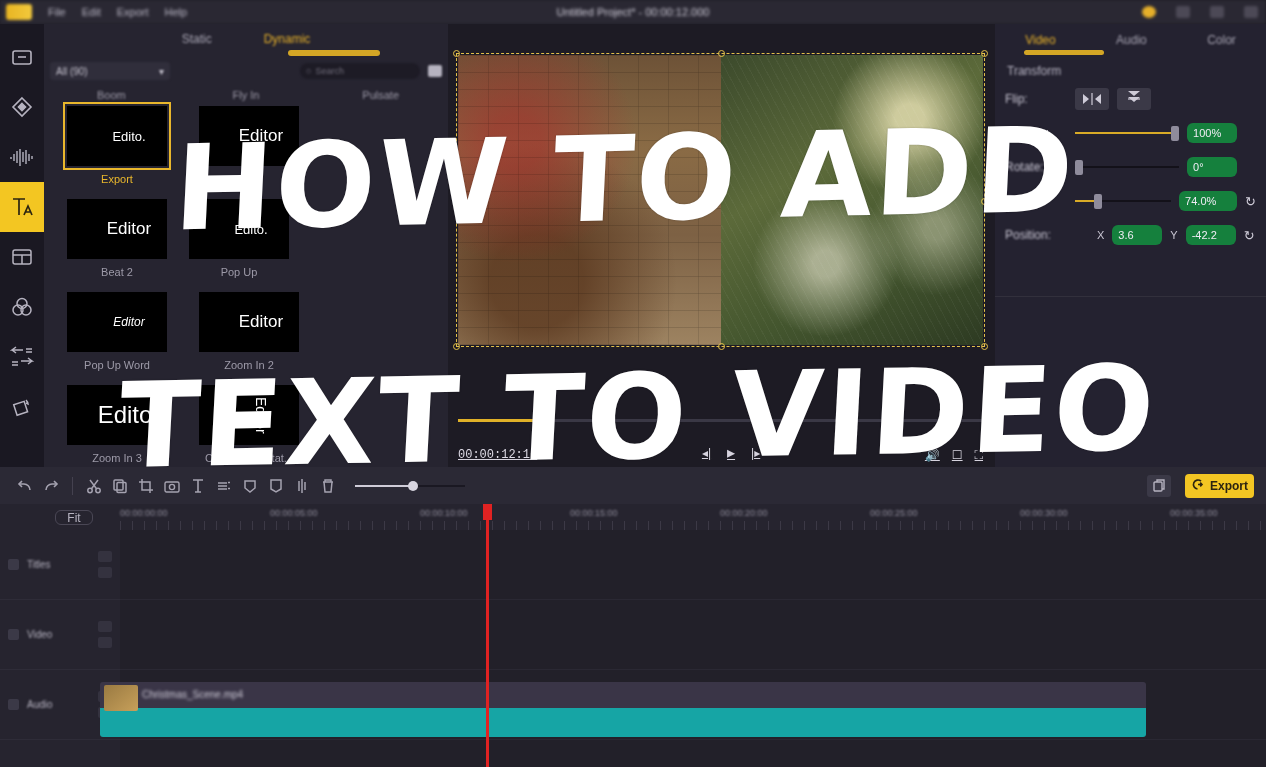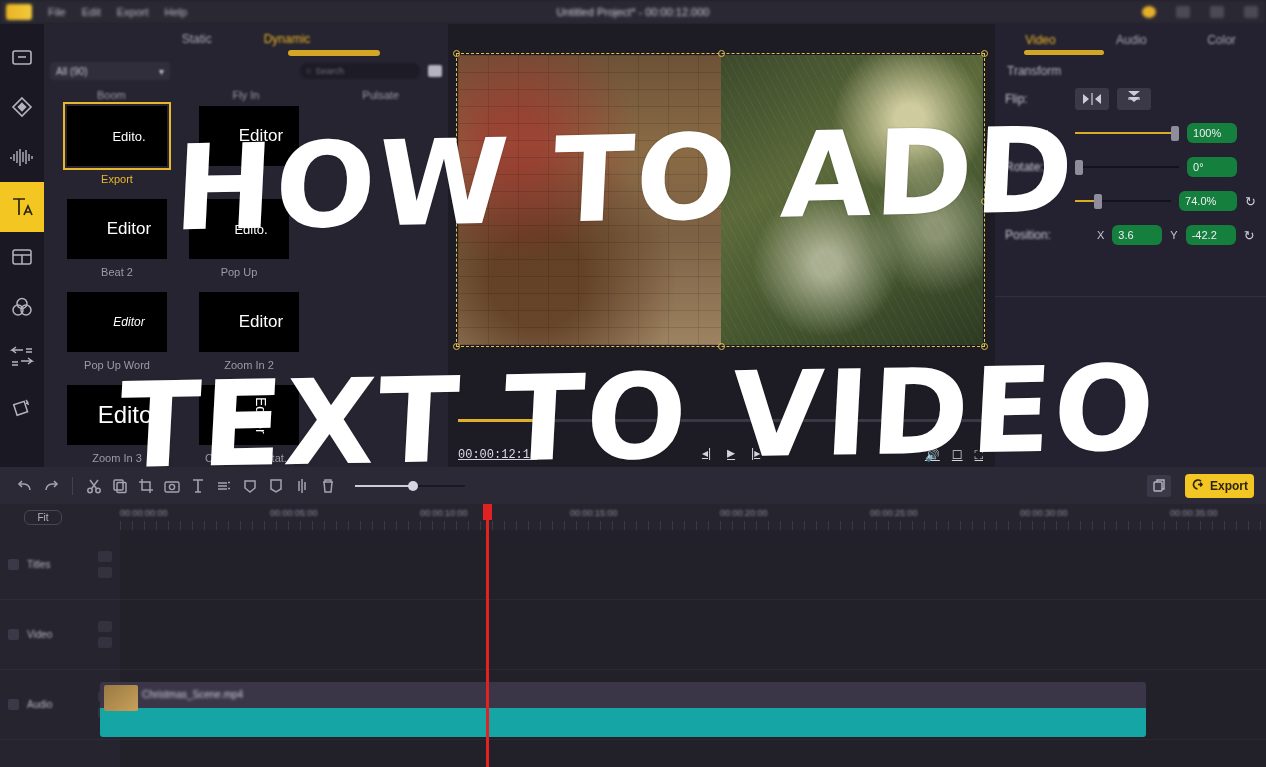--- a/index.html
+++ b/index.html
@@ -192,23 +192,23 @@
     background:#f3c623; color:#2c2410; font-size:12px; font-weight:bold;
     height:24px; padding:0 6px; border-radius:4px; display:flex; align-items:center; gap:6px;
   }
   .share-ico { width:24px; height:22px; background:#3b3947; border-radius:3px;
     display:flex; align-items:center; justify-content:center; color:#b6b3c0; }
 
   
   .timeline { position:absolute; left:0; top:504px; width:1266px; height:263px; background:#222029; }
   .tl-head { position:absolute; left:0; top:0; width:1266px; height:26px; background:#26242f; }
   .tl-zoombox {
-    position:absolute; left:24px; top:6px; width:38px; height:15px;
+    position:absolute; left:55px; top:6px; width:38px; height:15px;
     border:1px solid #4a4755; border-radius:6px; display:flex; align-items:center; justify-content:center;
-    color:#b6b3c0; font-size:10px;
+    color:#b6b3c0; font-size:12px;
   }
   .ruler { position:absolute; left:120px; top:0; right:0; height:26px; }
   .rtick { position:absolute; top:4px; color:#8d8a99; font-size:9px; filter: blur(1.1px); }
   .rmarks { position:absolute; left:120px; top:17px; right:0; height:9px;
     background-image: repeating-linear-gradient(90deg, #3c3946 0 1px, transparent 1px 12px); }
   .playhead { position:absolute; left:486px; top:0; width:3px; height:263px; background:#e02222; }
   .playhead .head { position:absolute; left:-3px; top:0; width:9px; height:16px; background:#e02222; }
 
   .track-col { position:absolute; left:0; top:26px; width:120px; height:237px; background:#26242f; }
   .trk-head { height:70px; display:flex; align-items:center; gap:8px; padding-left:8px;

